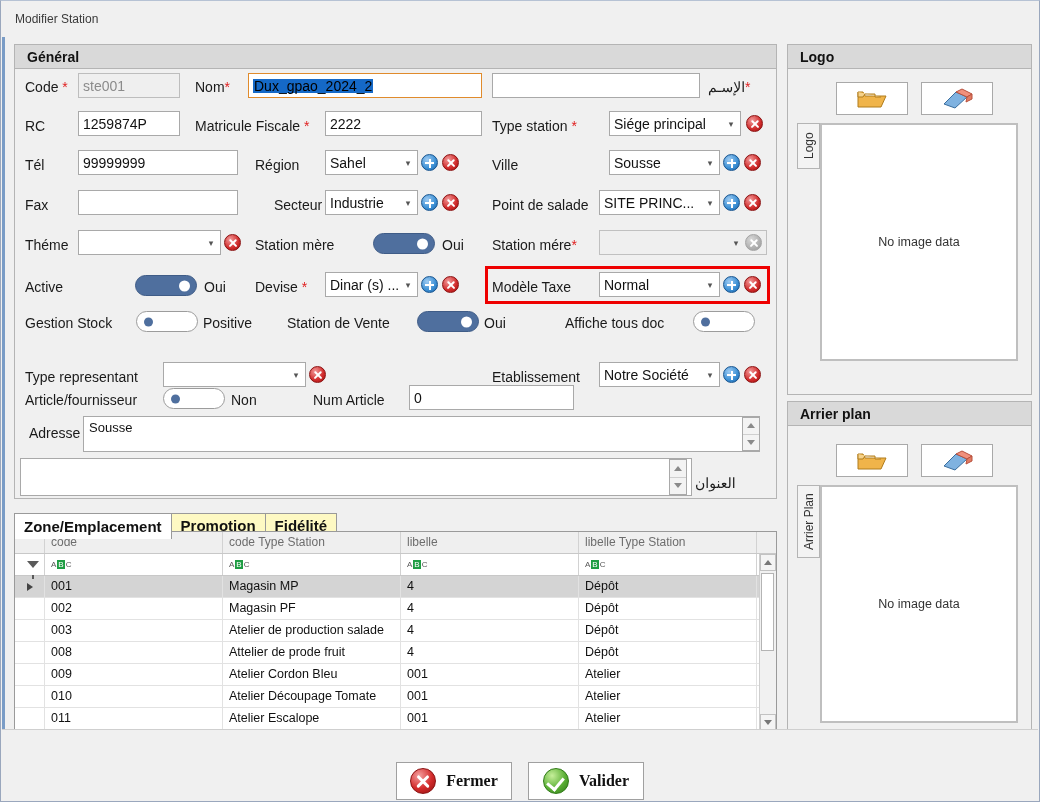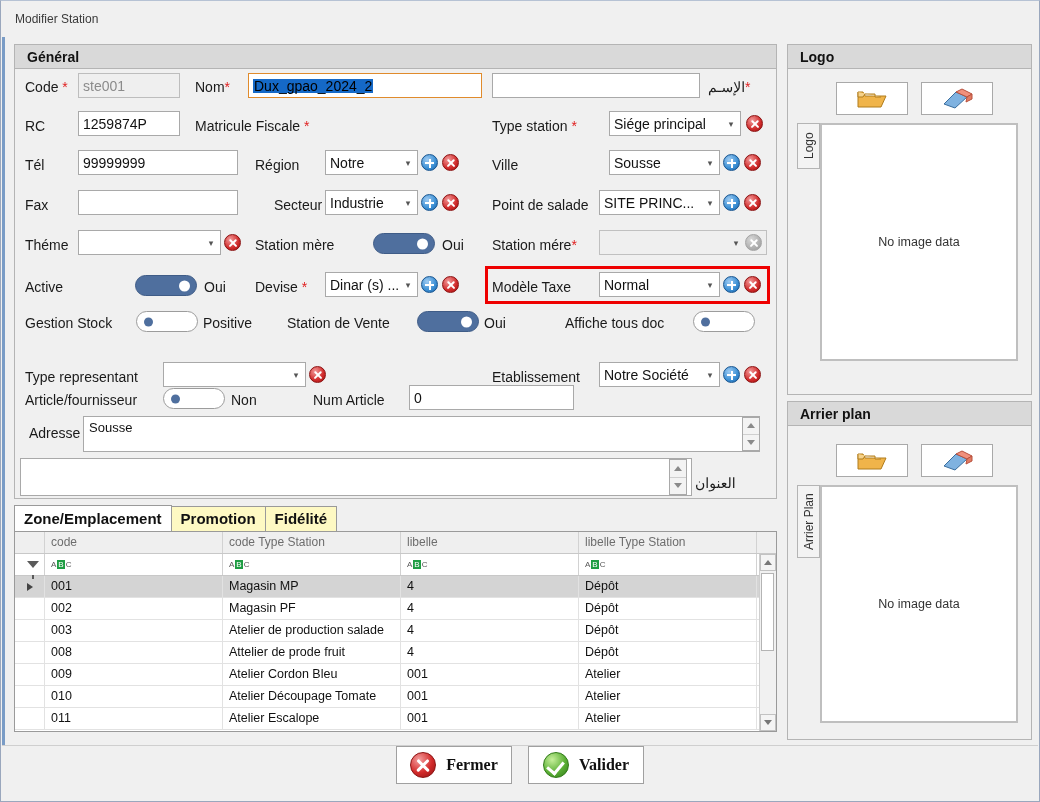--- a/index.html
+++ b/index.html
@@ -126,21 +126,21 @@
     font-size:8px; color:#888;
   }
   .spin div:first-child { border-bottom:1px solid #cfcfcf; }
   .tri-up { width:0;height:0;border-left:4px solid transparent;border-right:4px solid transparent;border-bottom:5px solid #8a8a8a; }
   .tri-dn { width:0;height:0;border-left:4px solid transparent;border-right:4px solid transparent;border-top:5px solid #8a8a8a; }
 
   
   .redbox { position:absolute; border:3px solid #ee0000; pointer-events:none; }
 
   
-  .tabstrip { position:absolute; left:0; top:0; height:26px; display:flex; align-items:flex-end; }
+  .tabstrip { position:absolute; left:0; top:8px; height:26px; display:flex; }
   .tab {
     height:25px; line-height:24px; padding:0 9px;
     border:1px solid #9a9a9a; border-bottom:none;
     background:#fef9c3; font-size:15px; font-weight:bold; color:#111;
     margin-right:-1px;
   }
   .tab.active { background:#ffffff; height:26px; line-height:25px; position:relative; z-index:3; }
 
   
   .grid { position:absolute; background:#fff; border:1px solid #9a9a9a; overflow:hidden; }
@@ -178,23 +178,23 @@
     font-size:12px; color:#333;
     writing-mode:vertical-rl; transform:rotate(180deg);
   }
   .iconbtn {
     position:absolute; background:#ffffff; border:1px solid #a9a9a9;
     display:flex; align-items:center; justify-content:center;
   }
 
   
   .footer {
-    position:absolute; left:1px; right:1px; bottom:1px; height:55px;
+    position:absolute; left:1px; right:1px; bottom:1px; height:71px;
     background:#f0f0f0; border-top:1px solid #cfcfcf;
-    display:flex; align-items:flex-start; justify-content:center; gap:16px;
+    display:flex; align-items:flex-end; justify-content:center; gap:16px;
   }
   .bigbtn {
     width:116px; height:38px; background:#ffffff; border:1px solid #a0a0a0;
     display:flex; align-items:center; justify-content:center; gap:10px;
     font-family:"Liberation Serif", serif; font-weight:bold; font-size:16px; color:#111;
   }
   .glyph-x, .glyph-v {
     width:26px; height:26px; border-radius:50%; position:relative; flex:0 0 auto;
   }
   .glyph-x { background:radial-gradient(circle at 34% 28%, #f4a0a0 0%, #d32b2b 55%, #8f1010 100%); border:1px solid #8b1111; }
@@ -241,38 +241,39 @@
       <span class="lbl" style="left:693px; top:34px; direction:rtl;">
         <span class="req">*</span><span>الإسـم</span>
       </span>
 
       <span class="lbl" style="left:10px; top:73px;">RC</span>
       <div class="fld" style="left:63px; top:66px; width:102px; height:25px;">1259874P</div>
 
       <span class="lbl" style="left:180px; top:73px;">
         <span>Matricule Fiscale</span> <span class="req">*</span>
       </span>
+      <div class="fld" style="left:310px; top:66px; width:157px; height:25px;">2222</div>
 
       <span class="lbl" style="left:477px; top:73px;">
         <span>Type station</span> <span class="req">*</span>
       </span>
       <div class="combo" style="left:594px; top:66px; width:132px; height:25px;">
         <span class="cval">Siége principal</span>
         <span class="caret">▾</span>
       </div>
       <span class="icons-row" style="left:731px; top:70px;">
         <span class="ic-del"></span>
       </span>
 
       <span class="lbl" style="left:10px; top:112px;">Tél</span>
       <div class="fld" style="left:63px; top:105px; width:160px; height:25px;">99999999</div>
 
       <span class="lbl" style="left:240px; top:112px;">Région</span>
       <div class="combo" style="left:310px; top:105px; width:93px; height:25px;">
-        <span class="cval">Notre</span>
+        <span class="cval">Sahel</span>
         <span class="caret">▾</span>
       </div>
       <span class="icons-row" style="left:406px; top:109px;">
         <span class="ic-add"></span>
         <span class="ic-del"></span>
       </span>
 
       <span class="lbl" style="left:477px; top:112px;">Ville</span>
       <div class="combo" style="left:594px; top:105px; width:111px; height:25px;">
         <span class="cval">Sousse</span>

